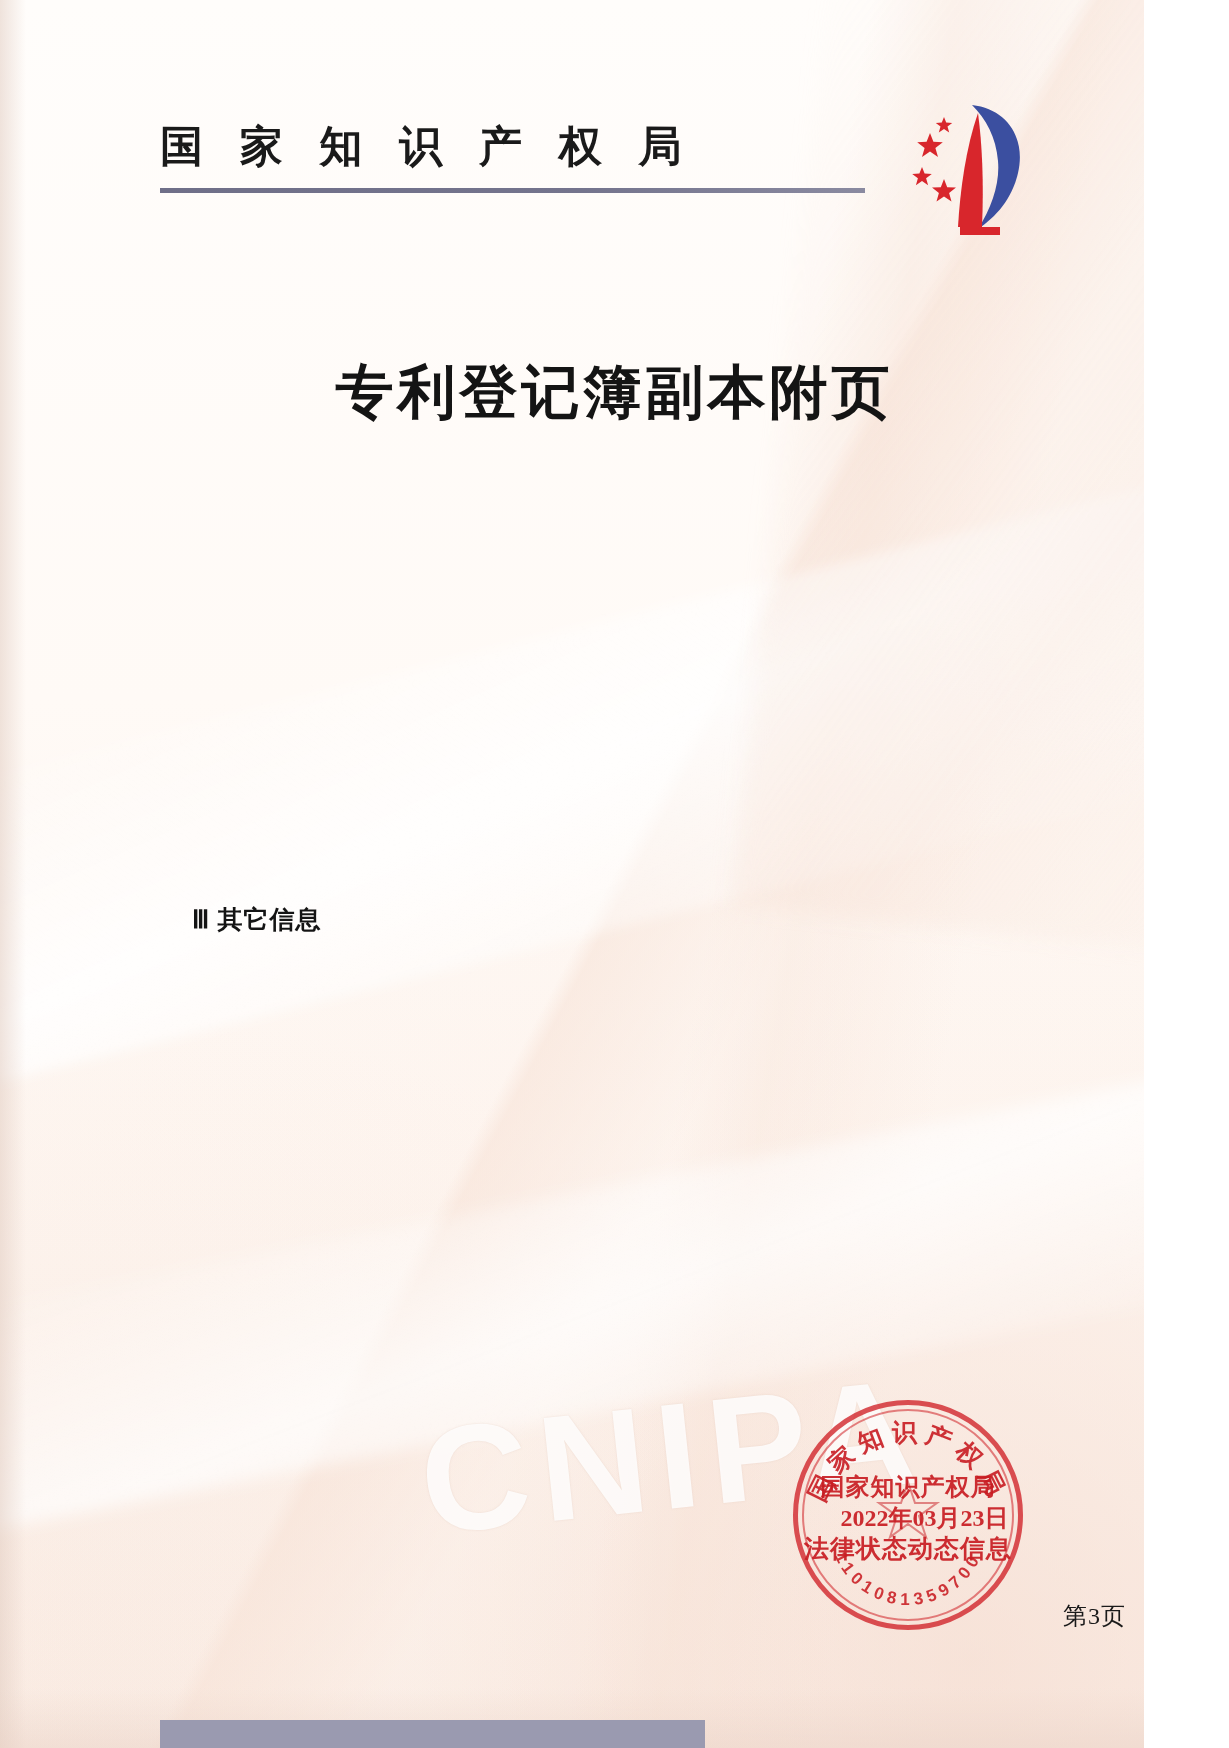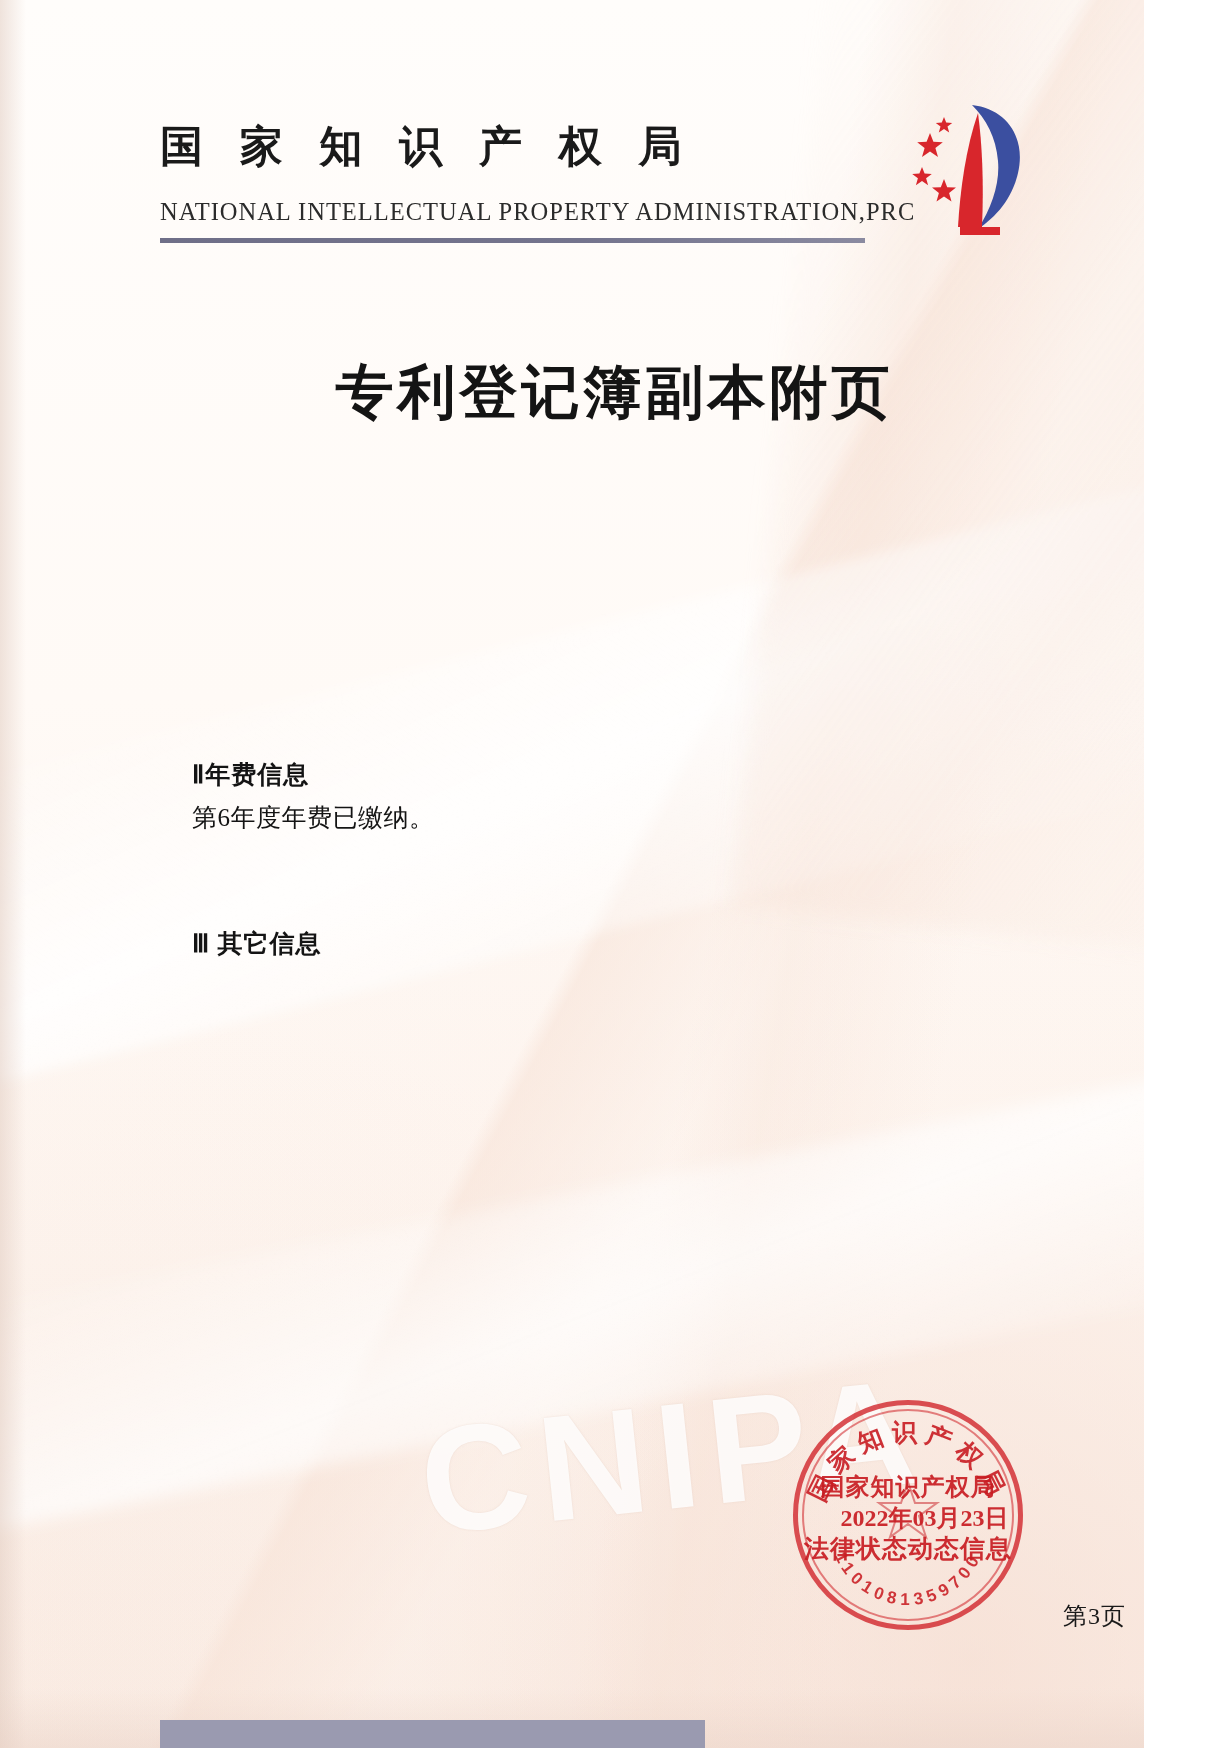--- a/index.html
+++ b/index.html
@@ -128,21 +128,21 @@
     font-weight: bold;
     letter-spacing: 1px;
   }
   .section .s-body {
     margin-top: 10px;
     font-weight: normal;
     letter-spacing: 0.5px;
   }
   #sec1 { top: 598px; }
   #sec2 { top: 758px; }
-  #sec3 { top: 903px; margin-top: 24px; }
+  #sec3 { top: 903px; }
 
   
   .watermark {
     position: absolute;
     left: 420px;
     top: 1370px;
     font-family: "Liberation Sans", sans-serif;
     font-size: 150px;
     font-weight: bold;
     letter-spacing: 10px;
@@ -228,21 +228,20 @@
 <div class="page">
 
   <div class="fold f1"></div>
   <div class="fold f2"></div>
   <div class="fold f3"></div>
   <div class="edge-shadow-left"></div>
   <div class="edge-shadow-bottom"></div>
 
   <div class="header">
     <div class="cn-title">国 家 知 识 产 权 局</div>
-    <div class="en-title">NATIONAL  INTELLECTUAL  PROPERTY  ADMINISTRATION,PRC</div>
     <div class="header-rule"></div>
   </div>
 
   <div class="emblem">
     <svg width="130" height="150" viewBox="0 0 130 150">
 
       <path d="M72 10 C 108 14, 126 44, 118 78 C 112 104, 96 122, 78 134 C 92 112, 100 88, 98 66 C 96 42, 86 24, 72 10 Z" fill="#3b4fa0"></path>
 
       <path d="M78 18 C 82 48, 84 86, 82 132 L 58 132 C 60 96, 66 52, 78 18 Z" fill="#d8262c"></path>
       <path d="M60 132 L 100 132 L 100 140 L 60 140 Z" fill="#d8262c"></path>
@@ -253,24 +252,20 @@
         <polygon points="44,84 47.2,92.2 56,92.6 49.1,98 51.5,106.4 44,101.4 36.5,106.4 38.9,98 32,92.6 40.8,92.2"></polygon>
         <polygon points="44,22 46.2,27.6 52.2,27.9 47.5,31.6 49.2,37.4 44,33.9 38.8,37.4 40.5,31.6 35.8,27.9 41.8,27.6"></polygon>
       </g>
     </svg>
   </div>
 
   <div class="doc-title">专利登记簿副本附页</div>
 
 
 
-  <div class="section" id="sec2">
-    <div class="s-head">Ⅱ年费信息</div>
-    <div class="s-body">第6年度年费已缴纳。</div>
-  </div>
 
   <div class="section" id="sec3">
     <div class="s-head">Ⅲ 其它信息</div>
     <div class="s-body"></div>
   </div>
 
   <div class="watermark">CNIPA</div>
 
   <div class="seal">
     <div class="ring"></div>

